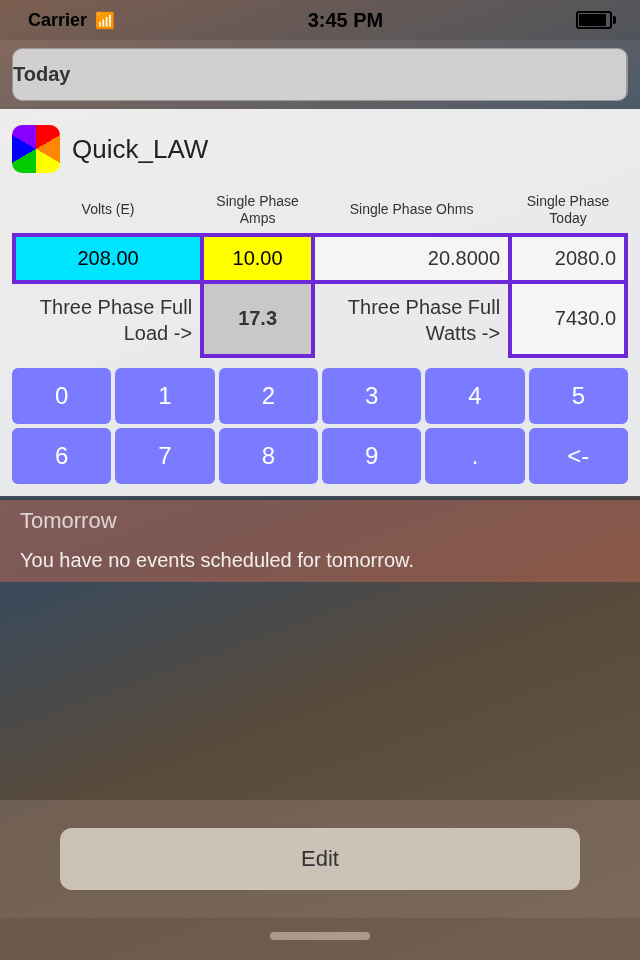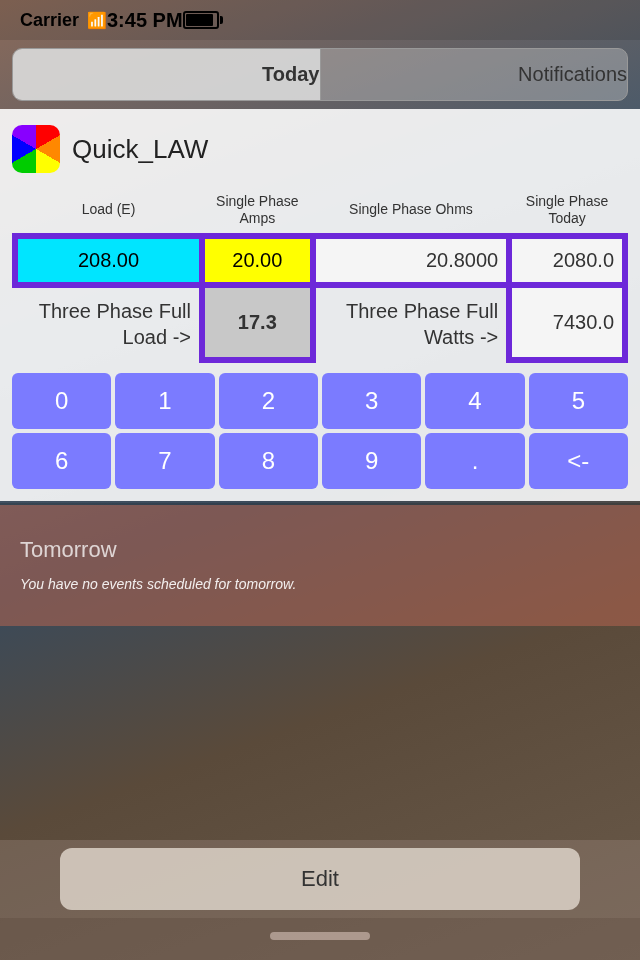--- a/index.html
+++ b/index.html
@@ -19,24 +19,24 @@
       top: 0; left: 0; right: 0; bottom: 0;
       background: linear-gradient(160deg, #8a6a5a 0%, #4a5a6a 30%, #3a4a5a 50%, #5a4a3a 70%, #6a5a4a 100%);
       z-index: 0;
     }
 
     
     .status-bar {
       position: relative;
       z-index: 10;
       display: flex;
-      justify-content: flex-start;
+      justify-content: space-between;
       align-items: center;
       height: 40px;
-      padding: 0 20px;
+      padding: 0 28px;
       background: rgba(0,0,0,0.1);
     }
     .status-carrier {
       font-size: 18px;
       font-weight: 600;
       color: #000;
       display: flex;
       align-items: center;
       gap: 8px;
     }
@@ -81,21 +81,21 @@
       display: flex;
       margin: 8px 12px;
       border-radius: 10px;
       overflow: hidden;
       border: 1px solid #999;
       background: rgba(200,200,200,0.4);
     }
     .segment-btn {
       flex: 1;
       padding: 14px 0;
-      text-align: right;
+      text-align: left;
       font-size: 20px;
       font-weight: 500;
       cursor: pointer;
       color: #333;
     }
     .segment-btn.active {
       background: rgba(220,220,220,0.85);
       font-weight: 600;
     }
     .segment-divider {
@@ -155,21 +155,21 @@
     .calc-header-row th {
       padding: 6px 4px;
       text-align: center;
       font-size: 14px;
       font-weight: 500;
       color: #333;
       line-height: 1.2;
     }
 
     .calc-value-row td {
-      border: 6px solid #6d28d9;
+      border: 4px solid #6d28d9;
       text-align: right;
       padding: 10px 8px;
       font-size: 20px;
       color: #333;
       background: #f5f5f5;
     }
 
     .cell-cyan {
       background: #00e5ff !important;
       color: #000 !important;
@@ -219,49 +219,48 @@
     
     .section-divider {
       height: 2px;
       background: rgba(0,0,0,0.15);
       margin: 0;
     }
 
     
     .tomorrow-section {
       background: rgba(180,100,80,0.55);
-      padding: 32px 20px;
+      padding: 8px 20px;
       position: relative;
       z-index: 10;
     }
     .tomorrow-label {
       font-size: 22px;
       font-weight: 500;
       color: rgba(255,255,255,0.75);
       margin-bottom: 12px;
     }
     .tomorrow-text {
-      font-size: 14px;
+      font-size: 20px;
       color: rgba(255,255,255,0.9);
       line-height: 1.4;
-      font-style: italic;
     }
 
     
     .bottom-area {
       position: absolute;
       bottom: 0;
       left: 0;
       right: 0;
       z-index: 10;
     }
 
     .edit-section {
       background: rgba(150,130,120,0.4);
-      padding: 8px 60px;
+      padding: 28px 60px;
     }
     .edit-btn {
       display: block;
       width: 100%;
       background: rgba(220,210,200,0.85);
       border: none;
       border-radius: 12px;
       padding: 18px;
       font-size: 22px;
       color: #333;
@@ -295,44 +294,43 @@
   </div>
   <div class="status-time">3:45 PM</div>
   <div class="battery-icon">
     <div class="battery-fill"></div>
   </div>
 </div>
 
 <div class="segment-control">
   <div class="segment-btn active">Today</div>
   <div class="segment-divider"></div>
-  <div class="segment-btn">Notifications</div>
 </div>
 
 <div class="nc-panel">
 
   <div class="widget-card">
     <div class="widget-header">
       <div class="app-icon"></div>
       <div class="app-title">Quick_LAW</div>
     </div>
 
     <table class="calc-table">
       <thead>
         <tr class="calc-header-row">
-          <th>Load (E)</th>
+          <th>Volts (E)</th>
           <th>Single Phase Amps</th>
           <th>Single Phase Ohms</th>
           <th>Single Phase Today</th>
         </tr>
       </thead>
       <tbody>
         <tr class="calc-value-row">
           <td class="cell-cyan">208.00</td>
-          <td class="cell-yellow">20.00</td>
+          <td class="cell-yellow">10.00</td>
           <td>20.8000</td>
           <td>2080.0</td>
         </tr>
         <tr class="calc-value-row">
           <td class="label-cell">Three Phase Full Load -&gt;</td>
           <td class="cell-gray">17.3</td>
           <td class="label-cell">Three Phase Full Watts -&gt;</td>
           <td>7430.0</td>
         </tr>
       </tbody>

